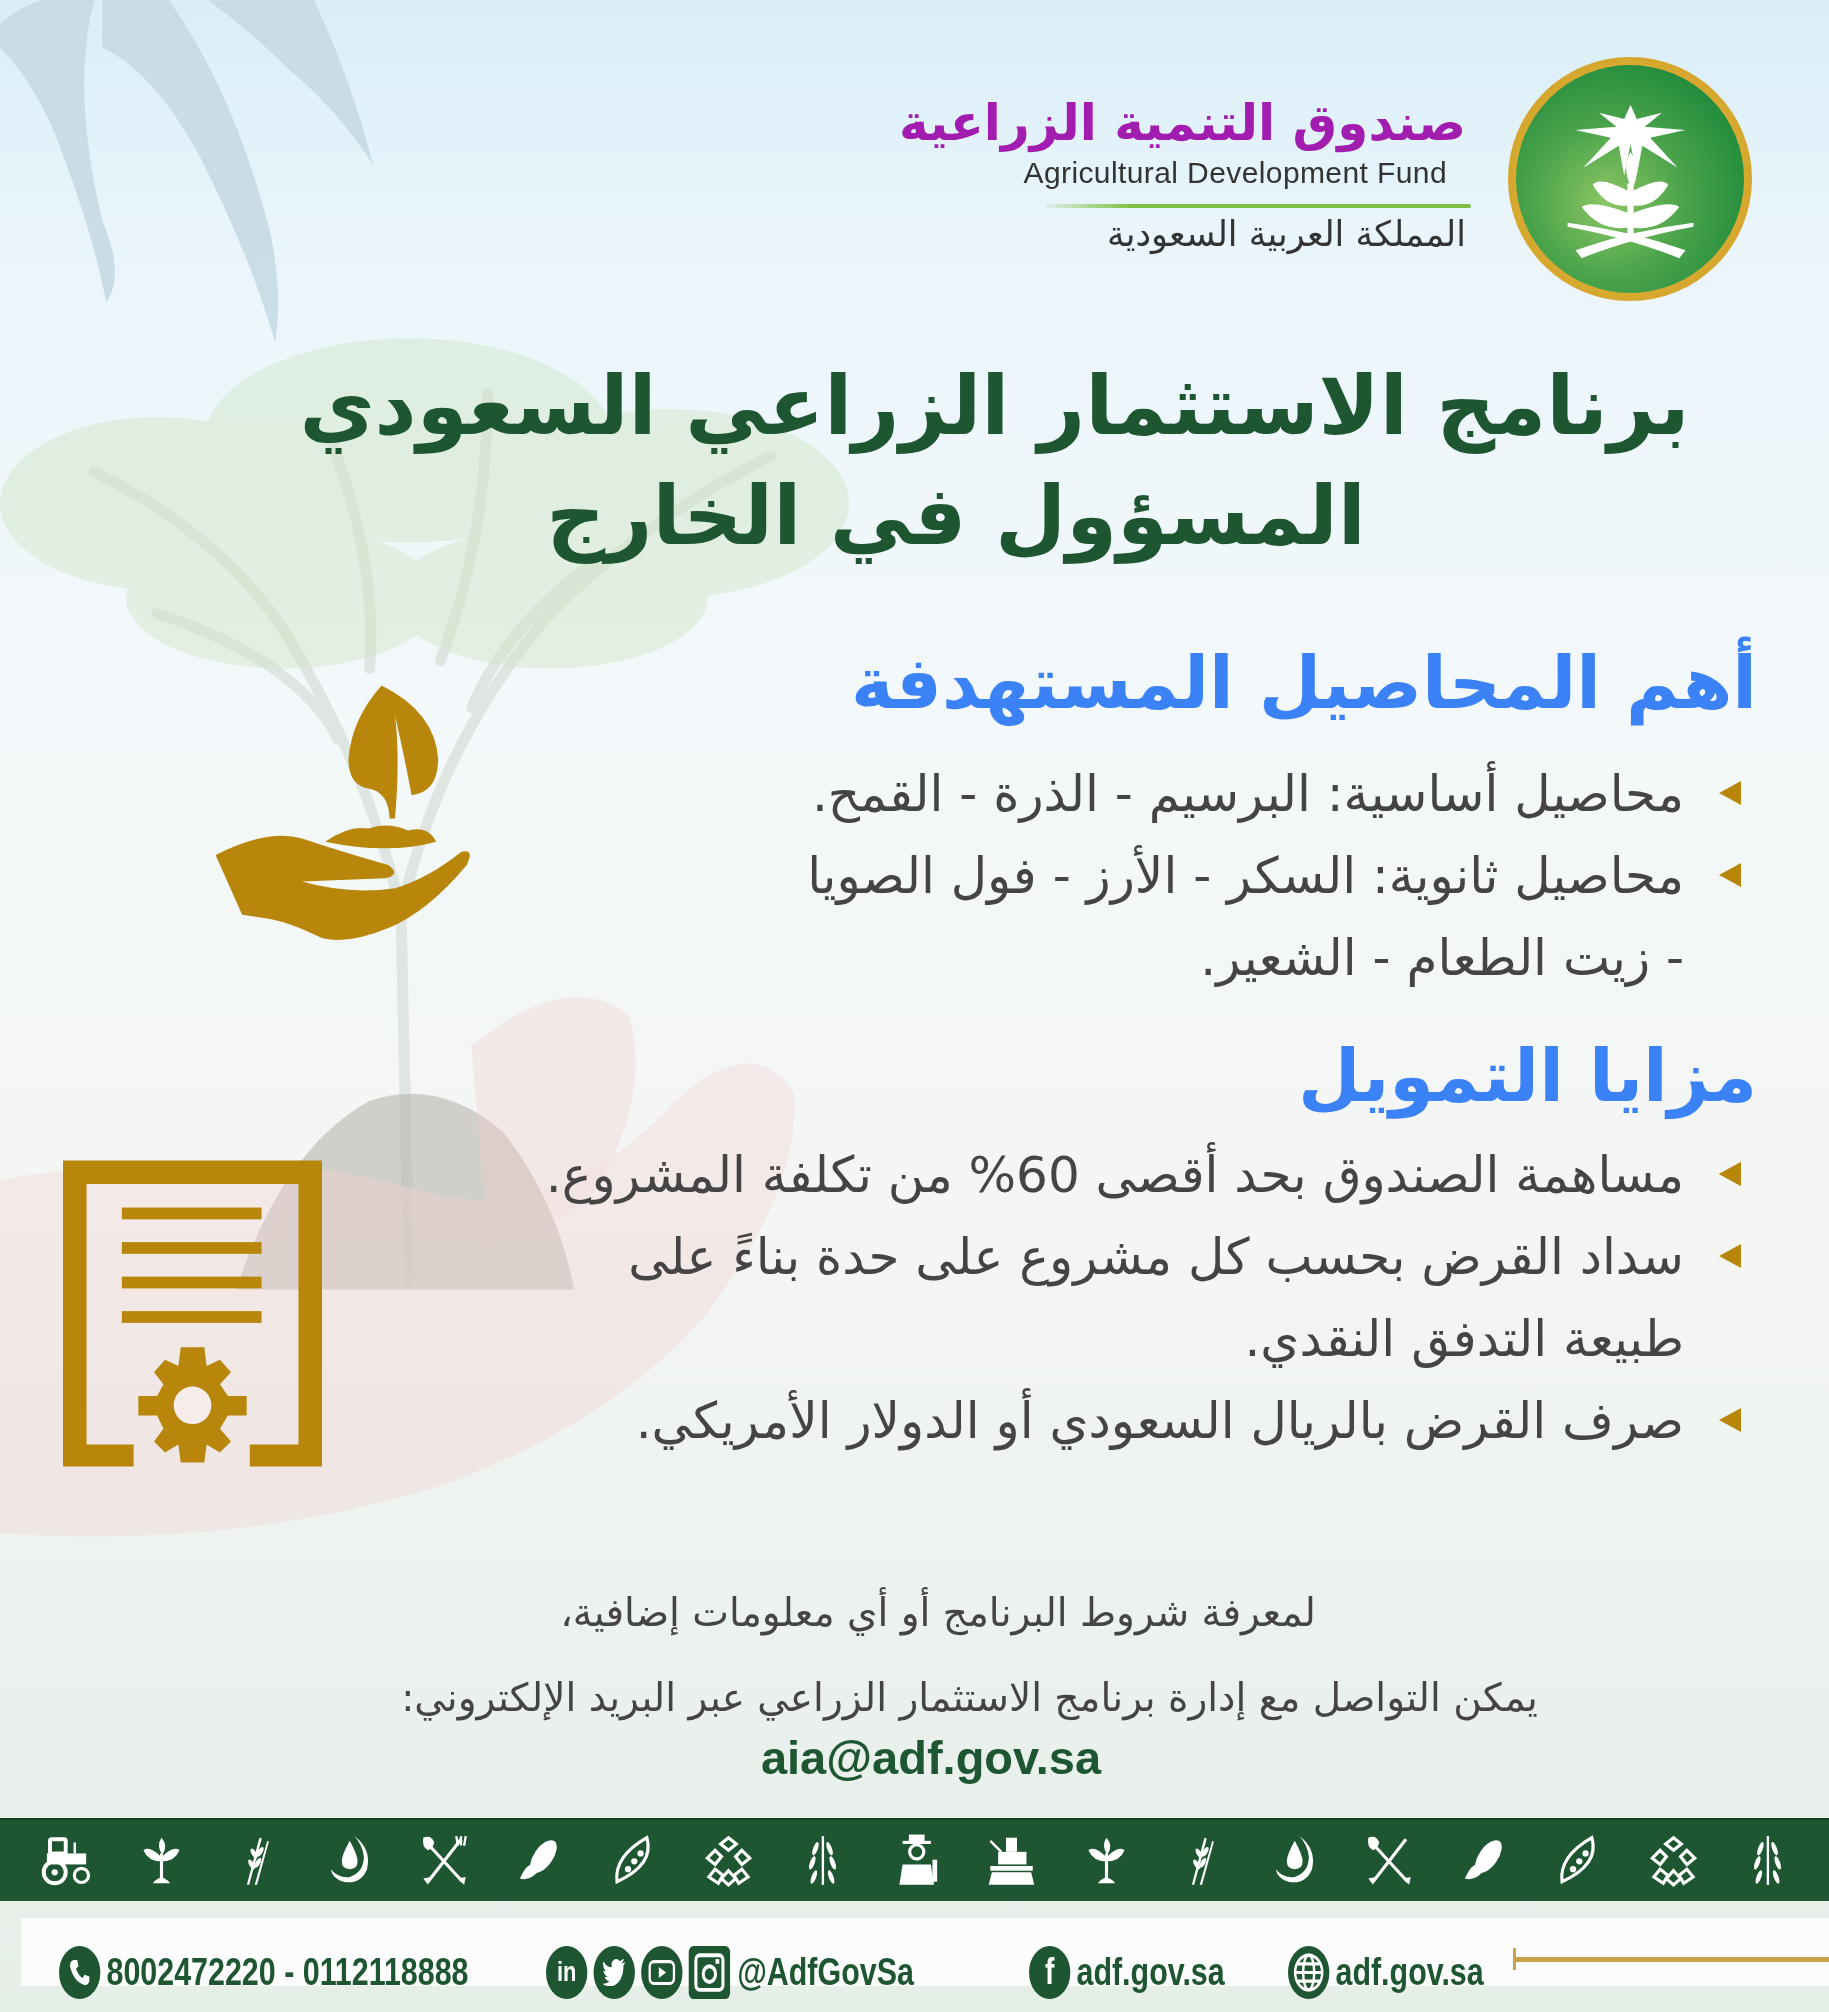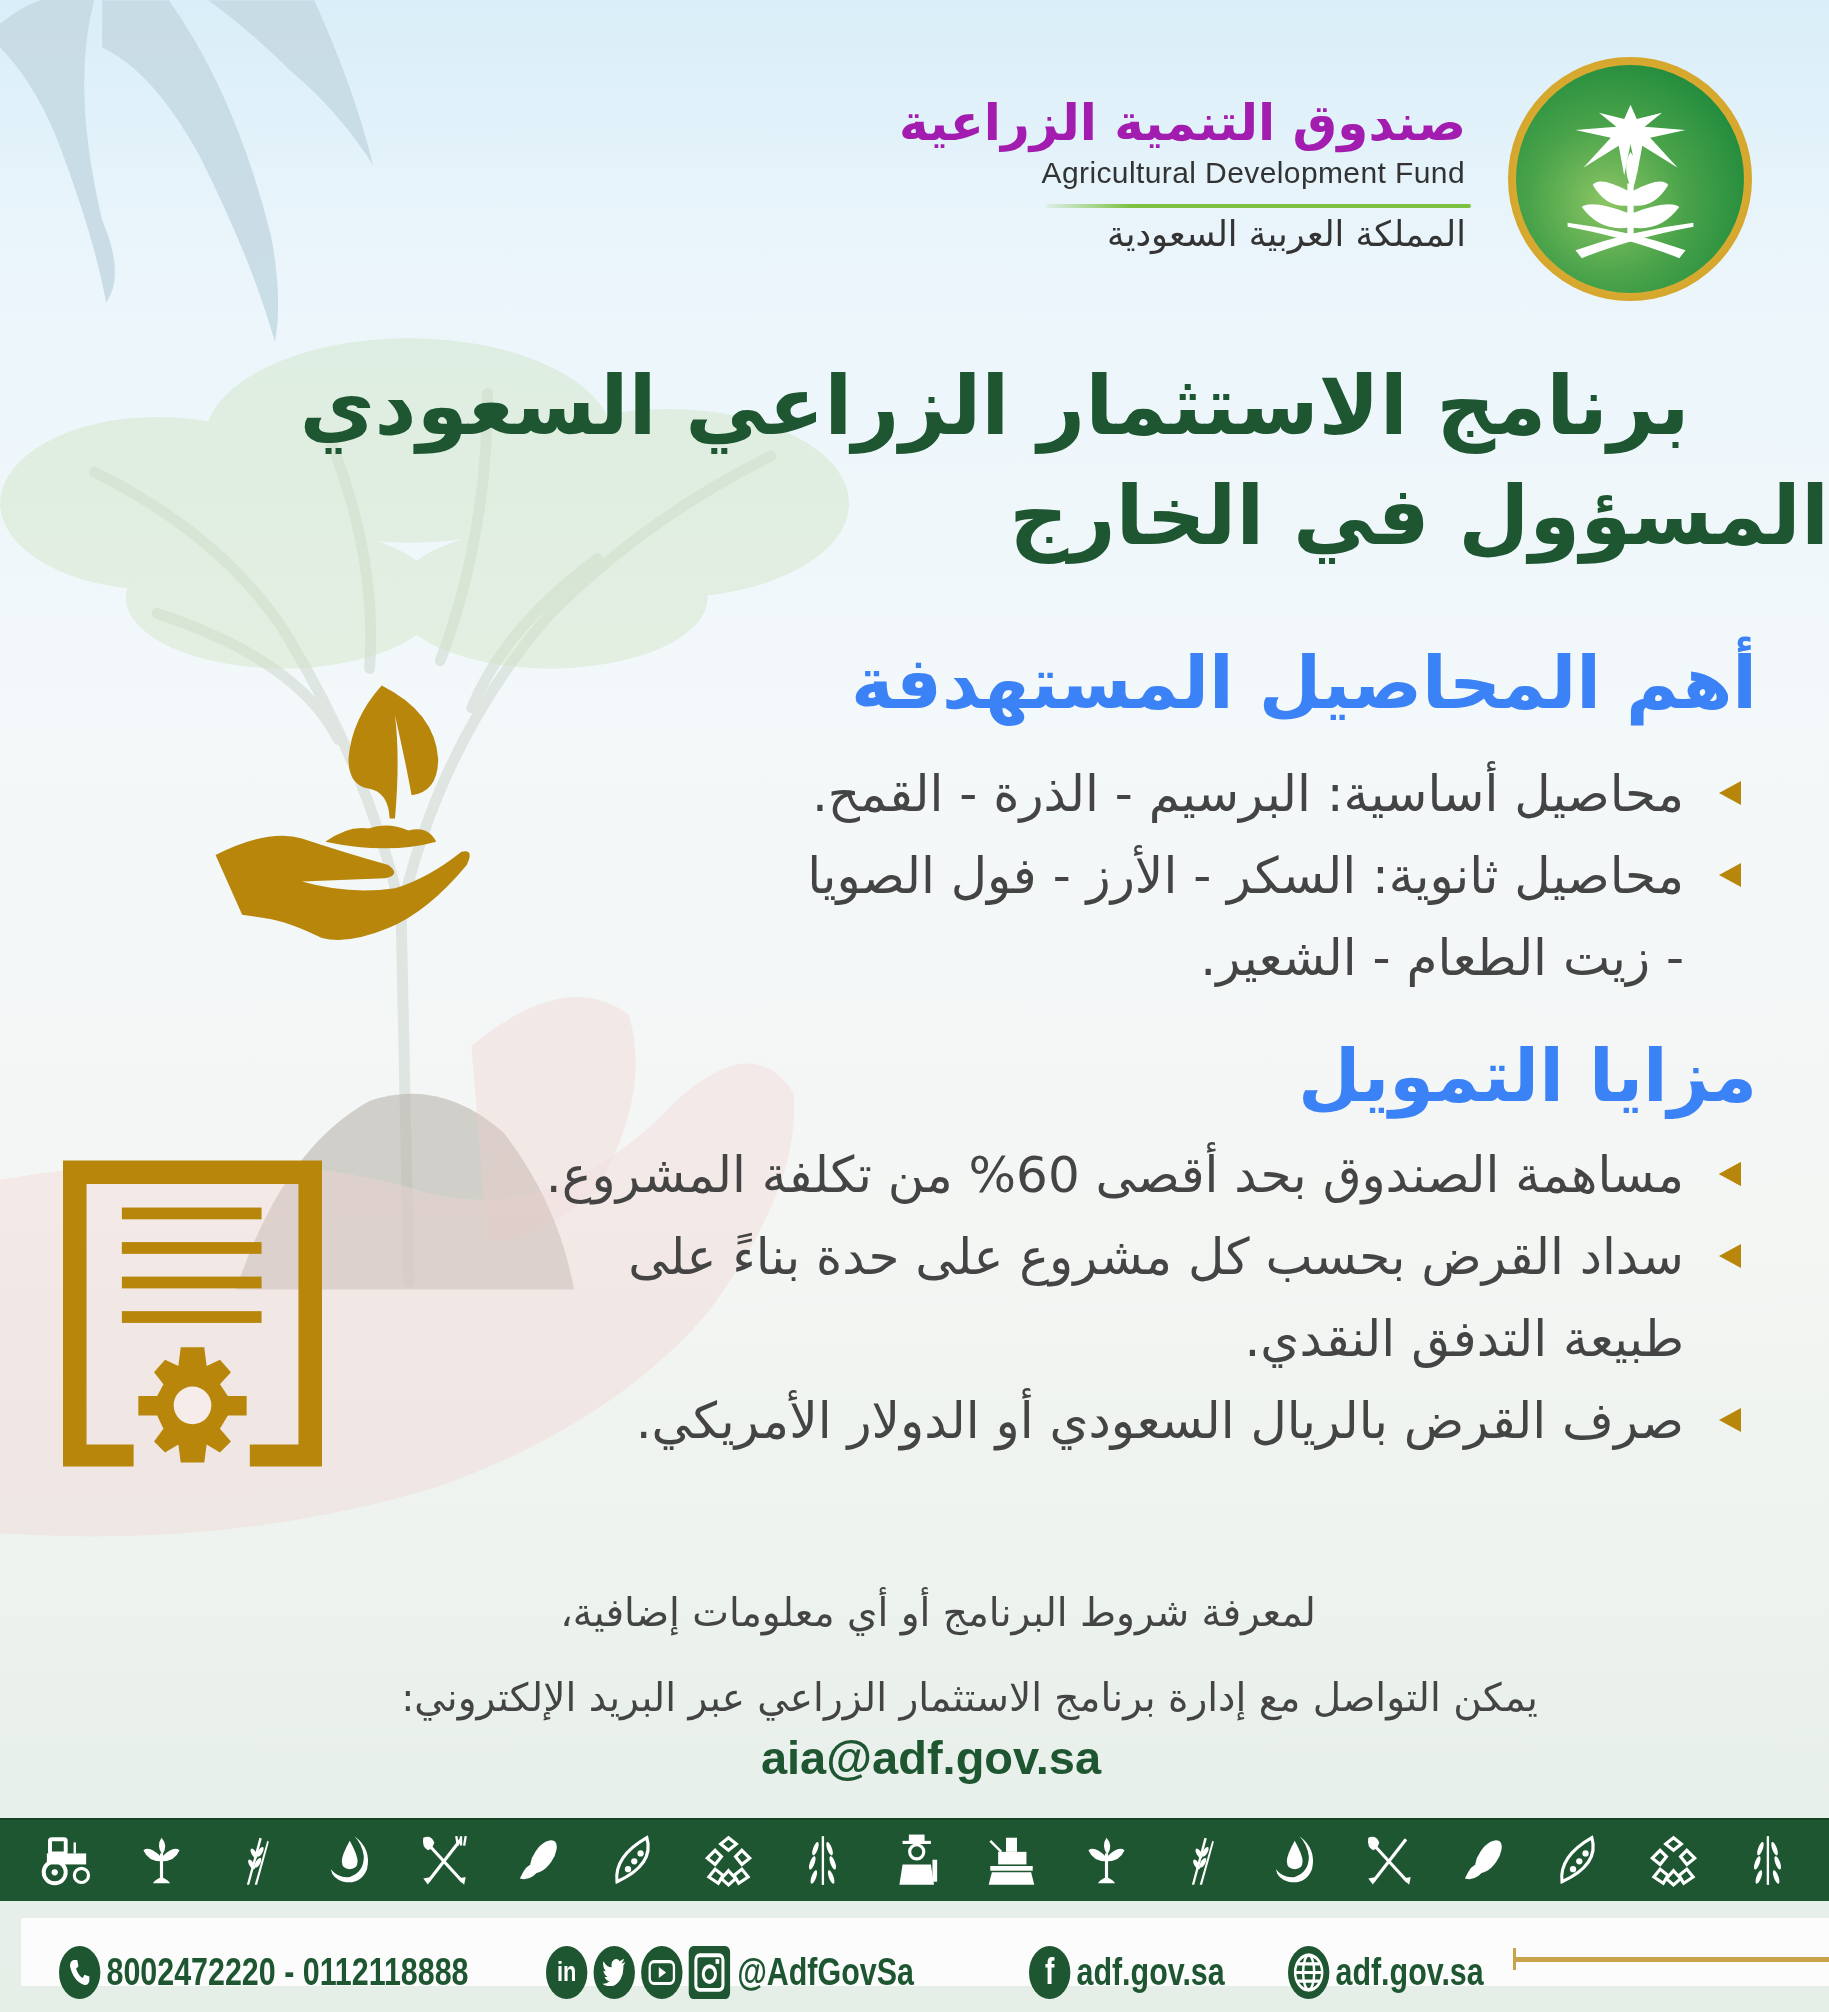--- a/index.html
+++ b/index.html
@@ -14,28 +14,28 @@
   .tree { position: absolute; left: 0; top: 299px; width: 865px; height: 1022px; opacity: 0.55; }
   .hands { position: absolute; left: 0; top: 983px; width: 943px; height: 629px; opacity: 0.5; }
 
   
   .logo-wrap { position: absolute; left: 1508px; top: 57px; width: 244px; height: 244px; border-radius: 50%;
     background: radial-gradient(circle at 50% 50%, #f7d66a 0%, #d6a72d 70%, #b8860b 100%); padding: 7.9px; }
   .logo-inner { width: 100%; height: 100%; border-radius: 50%;
     background: radial-gradient(circle at 40% 60%, #8cc665 0%, #4aa34a 40%, #1f8a3c 80%, #157a33 100%);
     display: flex; align-items: center; justify-content: center; }
   .brand-ar { position: absolute; right: 363px; top: 94px; font-size: 50px; font-weight: bold; color: #a21caf; direction: rtl; white-space: nowrap; }
-  .brand-en { position: absolute; right: 364px; top: 156px; font-size: 30px; color: #333; font-family: "Liberation Sans", sans-serif; white-space: nowrap; letter-spacing: 0.4px; }
+  .brand-en { position: absolute; right: 382px; top: 156px; font-size: 30px; color: #333; font-family: "Liberation Sans", sans-serif; white-space: nowrap; letter-spacing: 0.4px; }
   .brand-line { position: absolute; left: 1046px; width: 425px; top: 204px; height: 3.9px; background: linear-gradient(90deg, rgba(120,190,60,0.1), #7dc142 20%, #7dc142); border-radius: 2.4px; }
   .brand-country { position: absolute; right: 363px; top: 214px; font-size: 35px; color: #333; direction: rtl; white-space: nowrap; }
 
   
   .title { position: absolute; left: 0; width: 1829px; text-align: center; direction: rtl; color: #1e5631; font-weight: bold; font-size: 82px; white-space: nowrap; }
   .title.l1 { top: 358px; padding-left: 86px; margin-left: 37px; }
-  .title.l2 { top: 468px; padding-left: 83px; text-align: right; }
+  .title.l2 { top: 468px; padding-left: 83px; }
 
   .section-h { position: absolute; right: 72px; direction: rtl; color: #3b82f6; font-weight: bold; font-size: 72px; white-space: nowrap; }
   .bullets { position: absolute; right: 88px; direction: rtl; list-style: none; }
   .bullet { position: relative; color: #444; font-size: 50px; white-space: nowrap; line-height: 82px; padding-right: 57px; }
   .bullet .arrow { position: absolute; right: 0; top: 28px; width: 0; height: 0;
     border-top: 12.6px solid transparent; border-bottom: 12.6px solid transparent; border-right: 22px solid #b8860b; }
   .bullet.cont { padding-right: 57px; }
 
   .contact { position: absolute; left: 0; width: 1829px; text-align: center; direction: rtl; color: #444; font-size: 39px; white-space: nowrap; }
   .email { position: absolute; left: 0; width: 1829px; text-align: center; color: #1e5631; font-weight: bold; font-size: 47px; font-family: "Liberation Sans", sans-serif; }

